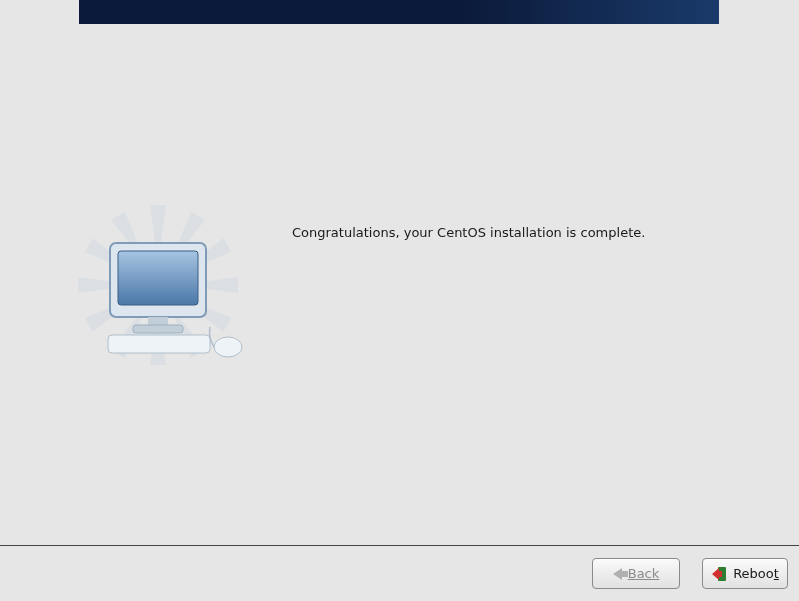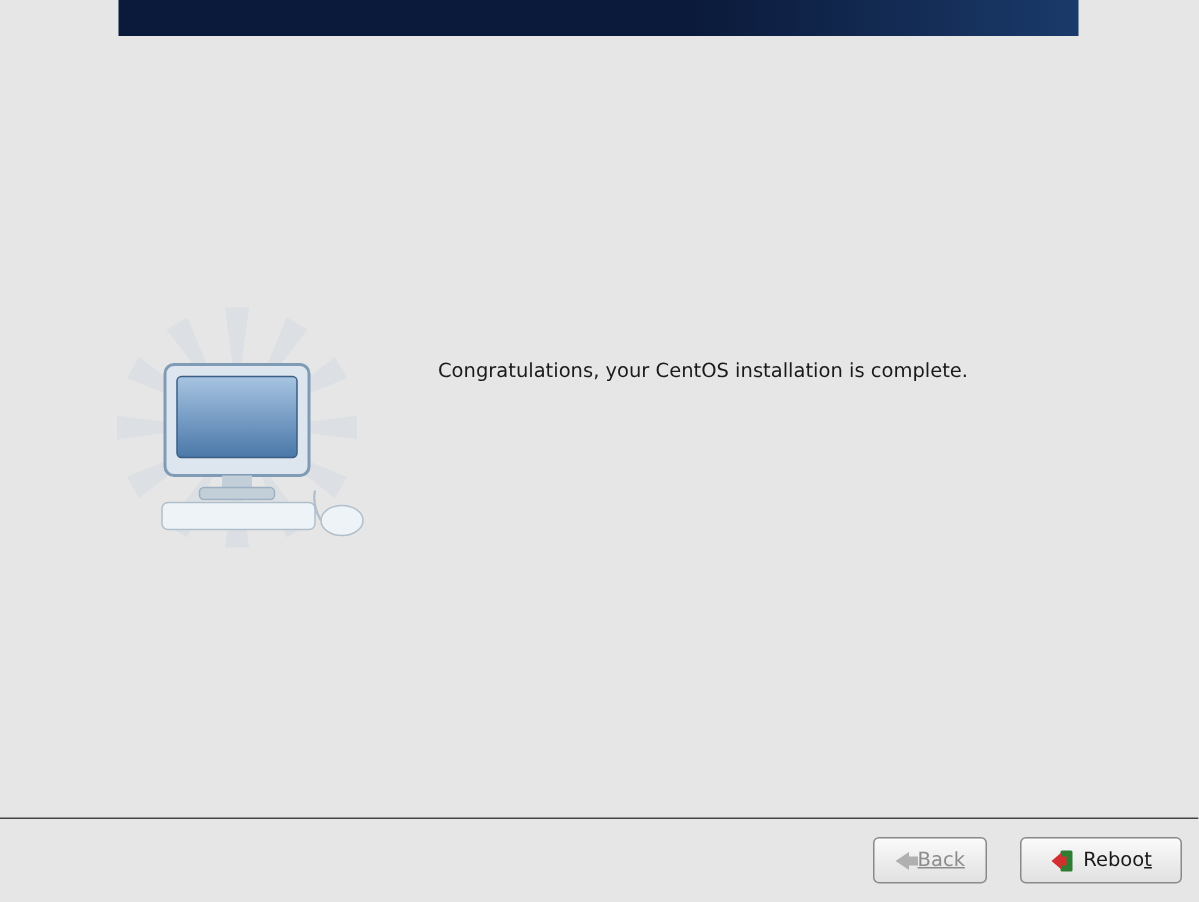--- a/index.html
+++ b/index.html
@@ -30,21 +30,21 @@
       align-items: flex-start;
     }
     .illustration {
       width: 240px;
       height: 180px;
       flex-shrink: 0;
       position: relative;
     }
     .text-block {
       margin-left: 14px;
-      margin-top: 45px;
+      margin-top: 30px;
       width: 490px;
       line-height: 1.3;
     }
     .text-block p { margin-bottom: 18px; }
     .footer-bar {
       position: absolute;
       bottom: 0;
       left: 0;
       right: 0;
       height: 56px;
@@ -133,27 +133,27 @@
       <ellipse cx="190" cy="152" rx="14" ry="10" fill="#eef3f7" stroke="#b0bfcb"></ellipse>
       <path d="M176 152 Q 170 142 172 132" fill="none" stroke="#b0bfcb" stroke-width="1.5"></path>
     </svg>
   </div>
   <div class="text-block">
     <p>Congratulations, your CentOS installation is complete.</p>
   </div>
 </div>
 
 <div class="footer-bar">
-  <div class="btn disabled" style="width:76px;">
+  <div class="btn disabled" style="width:88px;">
     <span class="icon-slot">
       <span class="back-arrow"></span>
     </span>
     <span><span class="underline">Back</span></span>
   </div>
-  <div class="btn" style="width:108px;">
+  <div class="btn" style="width:86px;">
     <span class="icon-slot">
       <svg width="16" height="16" viewBox="0 0 16 16">
         <rect x="7" y="1" width="8" height="14" rx="1" fill="#2e7d32"></rect>
         <polygon points="1,8 8,2 8,5 11,5 11,11 8,11 8,14" fill="#d32f2f"></polygon>
       </svg>
     </span>
     <span>Reboo<span class="underline">t</span></span>
   </div>
 </div>
 

